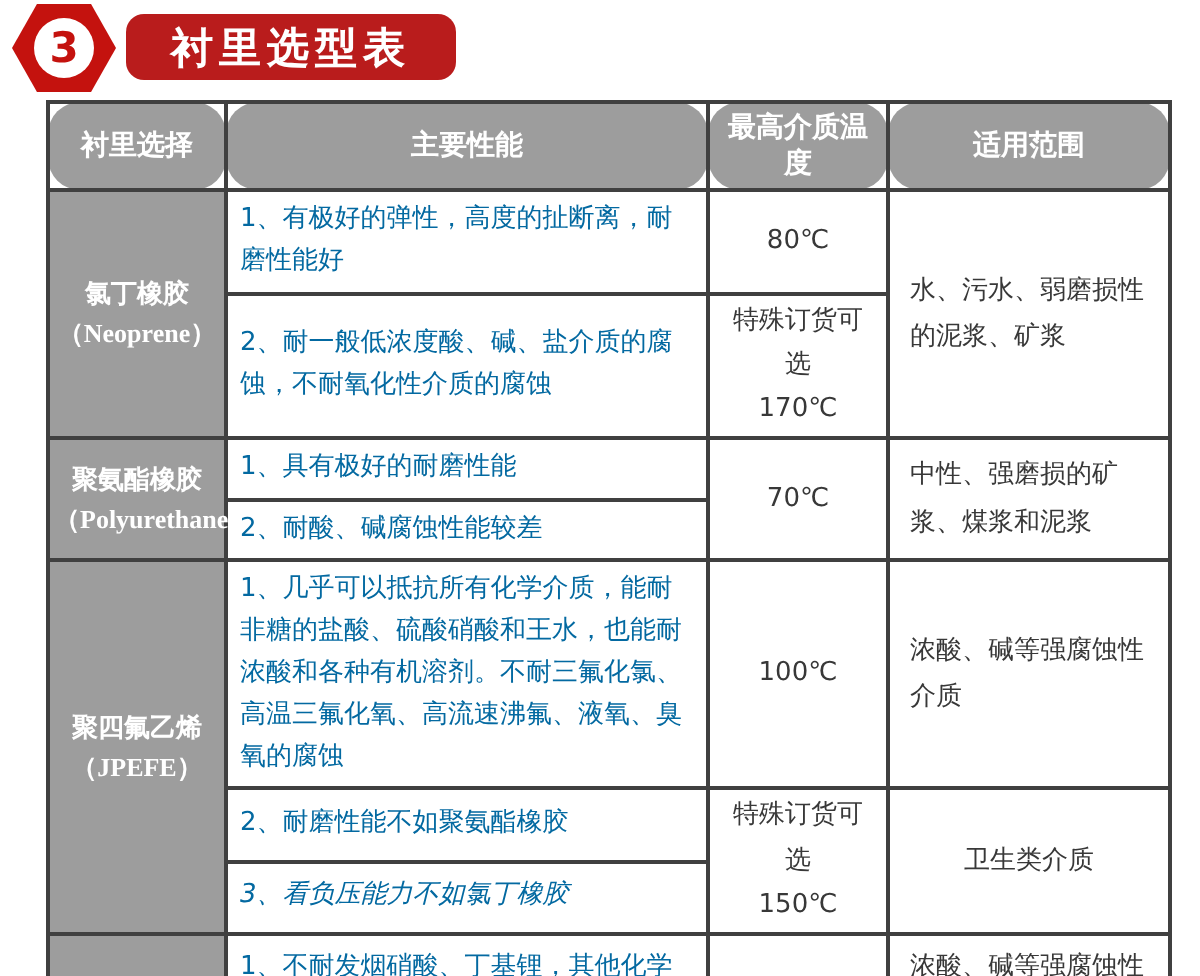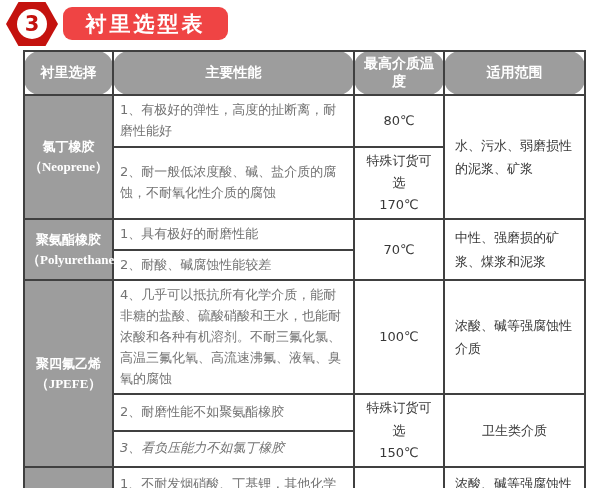--- a/index.html
+++ b/index.html
@@ -16,21 +16,21 @@
     clip-path:polygon(0% 50%,24% 0%,76% 0%,100% 50%,76% 100%,24% 100%);
     display:flex;align-items:center;justify-content:center;
   }
   .hex-circle{
     width:30px;height:30px;border-radius:50%;background:#ffffff;
     display:flex;align-items:center;justify-content:center;
     color:#c4120e;font-weight:bold;font-size:21px;line-height:1;
   }
   .title-banner{
     position:absolute;left:63px;top:7px;width:165px;height:33px;
-    background:#ef4444;border-radius:9px;
+    background:#b91c1c;border-radius:9px;
     display:flex;align-items:center;justify-content:center;
     color:#ffffff;font-weight:bold;font-size:21px;letter-spacing:3px;
   }
   
   table.lining{
     border-collapse:collapse;table-layout:fixed;
     margin:2px 0 0 23px;width:561px;
   }
   table.lining col.c1{width:89px;}
   table.lining col.c2{width:241px;}
@@ -39,21 +39,21 @@
   th,td{border:2px solid #404040;vertical-align:middle;}
   th{
     background:#9d9d9d;color:#ffffff;
     font-size:14px;font-weight:bold;height:30px;padding:3px;border-radius:16px;
   }
   td.lining-cell{
     background:#9d9d9d;color:#ffffff;text-align:center;
     font-size:13px;font-weight:bold;line-height:1.5;padding:2px;font-family:Liberation Serif, serif;
   }
   td.perf-cell{
-    font-size:13px;color:#737373;text-align:left;
+    font-size:13px;color:#0369a1;text-align:left;
     padding:4px 6px;line-height:1.6;
   }
   td.temp-cell{
     font-size:13px;color:#383838;text-align:center;
     padding:2px 6px;line-height:1.7;
   }
   td.range-cell{
     font-size:13px;color:#383838;text-align:left;
     padding:4px 10px;line-height:1.8;
   }
@@ -123,21 +123,21 @@
     </tr>
     <tr class="h26">
       <td class="perf-cell">2、耐酸、碱腐蚀性能较差</td>
     </tr>
 
     <tr class="h92">
       <td class="lining-cell" rowspan="3">
         <div>聚四氟乙烯</div>
         <div>（JPEFE）</div>
       </td>
-      <td class="perf-cell">4、几乎可以抵抗所有化学介质，能耐非糖的盐酸、硫酸硝酸和王水，也能耐浓酸和各种有机溶剂。不耐三氟化氯、高温三氟化氧、高流速沸氟、液氧、臭氧的腐蚀</td>
+      <td class="perf-cell">1、几乎可以抵抗所有化学介质，能耐非糖的盐酸、硫酸硝酸和王水，也能耐浓酸和各种有机溶剂。不耐三氟化氯、高温三氟化氧、高流速沸氟、液氧、臭氧的腐蚀</td>
       <td class="temp-cell">
         <div>100℃</div>
       </td>
       <td class="range-cell">浓酸、碱等强腐蚀性介质</td>
     </tr>
     <tr class="h24">
       <td class="perf-cell">2、耐磨性能不如聚氨酯橡胶</td>
       <td class="temp-cell" rowspan="2">
         <div>特殊订货可选</div>
         <div>150℃</div>

